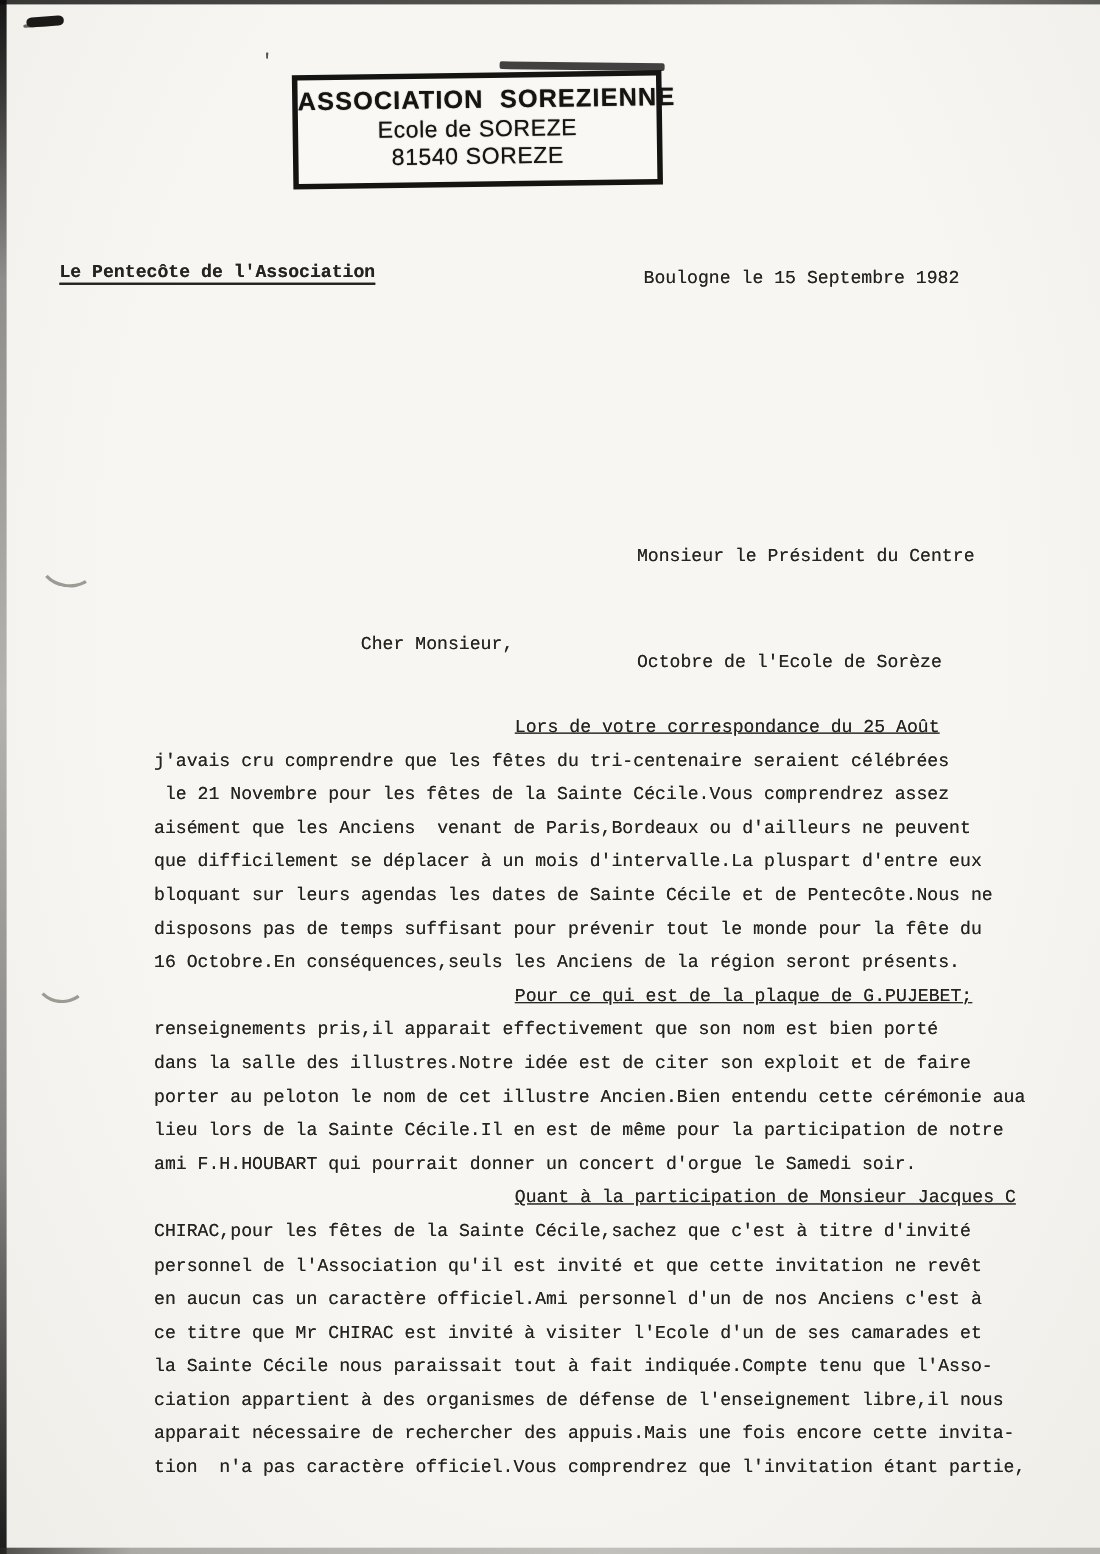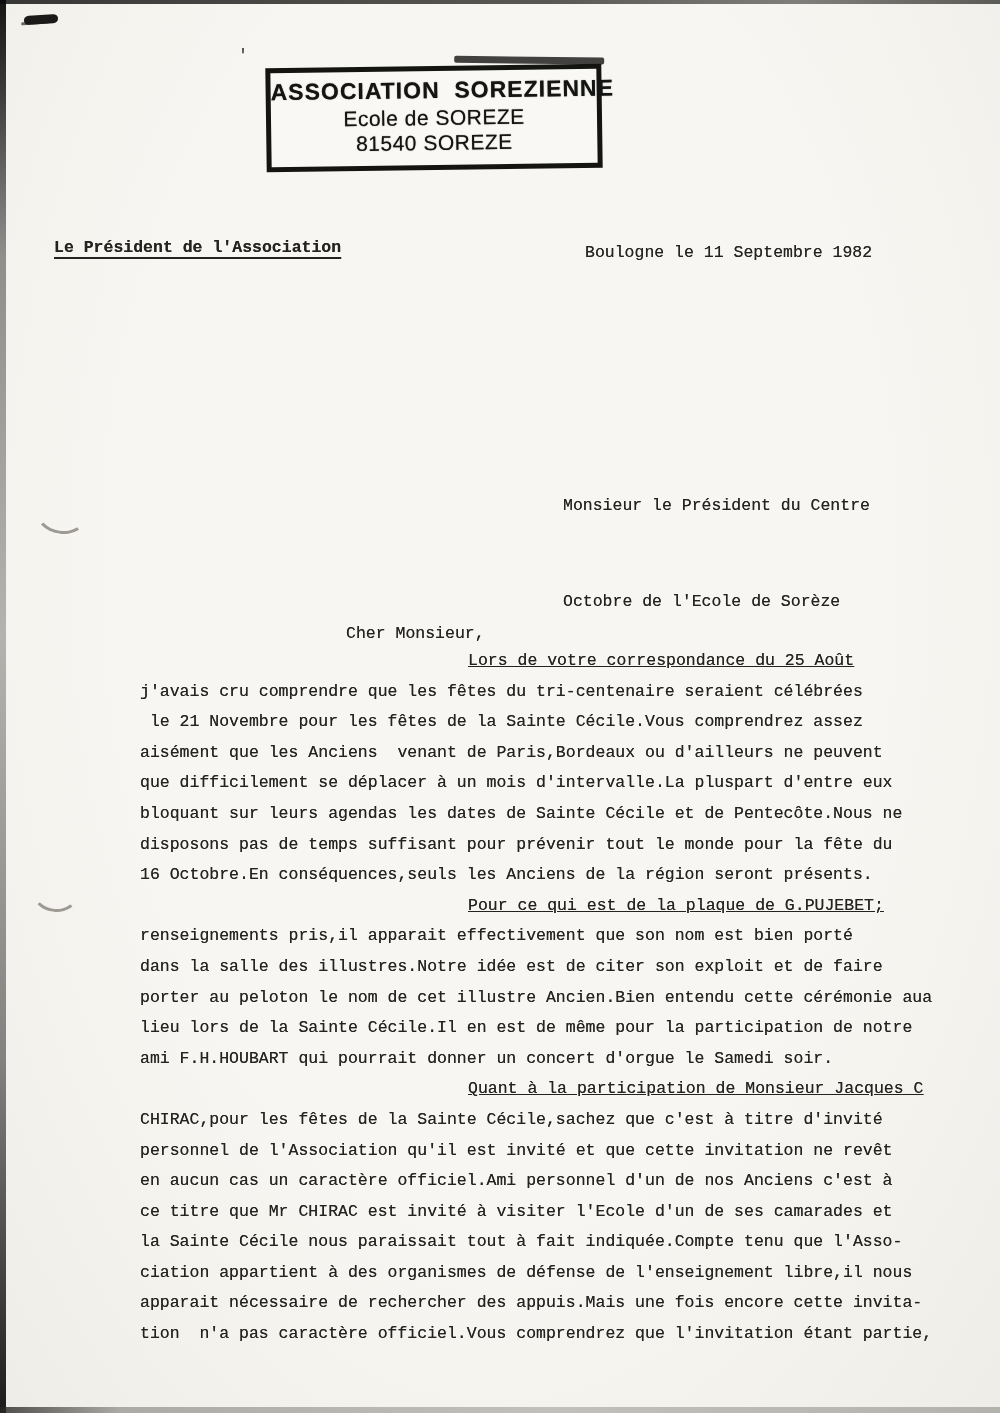--- a/index.html
+++ b/index.html
@@ -67,22 +67,22 @@
   .stamp-l1{font-weight:bold;font-size:23px;letter-spacing:1px;margin-top:6px;white-space:pre;}
   .stamp-l2{font-size:21px;margin-top:2px;letter-spacing:.5px;}
   .stamp-l3{font-size:21px;margin-top:1px;letter-spacing:.5px;}
   
   .tw{font-size:16.5px;letter-spacing:0;text-shadow:0 0 .6px rgba(36,35,32,.75);white-space:pre;}
   .sender-title{
     position:absolute;left:54px;top:238px;font-weight:bold;
     text-decoration:underline;text-underline-offset:5px;text-decoration-thickness:2px;
   }
   .dateline{position:absolute;left:585px;top:243px;}
-  .recipient{position:absolute;left:563px;top:426px;line-height:32px;}
-  .salutation{position:absolute;left:328px;top:624px;margin-left:18px;}
+  .recipient{position:absolute;left:579px;top:426px;line-height:32px;}
+  .salutation{position:absolute;left:328px;top:576px;}
   .body{position:absolute;left:140px;top:646px;width:790px;}
   .line{line-height:30.6px;height:30.6px;}
   .p-indent{padding-left:328px;text-decoration:underline;}
 </style>
 </head>
 <body>
 
 <div class="page">
 
   <div class="edge-top"></div>
@@ -92,22 +92,22 @@
   <div class="stray-mark tw">'</div>
   <div class="hole-punch hp1"></div>
   <div class="hole-punch hp2"></div>
 
   <div class="stamp">
     <div class="stamp-l1">ASSOCIATION  SOREZIENNE</div>
     <div class="stamp-l2">Ecole de SOREZE</div>
     <div class="stamp-l3">81540 SOREZE</div>
   </div>
 
-  <div class="sender-title tw">Le Président de l'Association</div>
-  <div class="dateline tw">Boulogne le 11 Septembre 1982</div>
+  <div class="sender-title tw">Le Pentecôte de l'Association</div>
+  <div class="dateline tw">Boulogne le 15 Septembre 1982</div>
 
   <div class="recipient tw">
     <div>Monsieur le Président du Centre</div>
     <div>Octobre de l'Ecole de Sorèze</div>
   </div>
 
   <div class="salutation tw">Cher Monsieur,</div>
 
   <div class="body tw"><div class="line p-indent">Lors de votre correspondance du 25 Août</div><div class="line">j'avais cru comprendre que les fêtes du tri-centenaire seraient célébrées</div><div class="line"> le 21 Novembre pour les fêtes de la Sainte Cécile.Vous comprendrez assez</div><div class="line">aisément que les Anciens  venant de Paris,Bordeaux ou d'ailleurs ne peuvent</div><div class="line">que difficilement se déplacer à un mois d'intervalle.La pluspart d'entre eux</div><div class="line">bloquant sur leurs agendas les dates de Sainte Cécile et de Pentecôte.Nous ne</div><div class="line">disposons pas de temps suffisant pour prévenir tout le monde pour la fête du</div><div class="line">16 Octobre.En conséquences,seuls les Anciens de la région seront présents.</div><div class="line p-indent">Pour ce qui est de la plaque de G.PUJEBET;</div><div class="line">renseignements pris,il apparait effectivement que son nom est bien porté</div><div class="line">dans la salle des illustres.Notre idée est de citer son exploit et de faire</div><div class="line">porter au peloton le nom de cet illustre Ancien.Bien entendu cette cérémonie aua</div><div class="line">lieu lors de la Sainte Cécile.Il en est de même pour la participation de notre</div><div class="line">ami F.H.HOUBART qui pourrait donner un concert d'orgue le Samedi soir.</div><div class="line p-indent">Quant à la participation de Monsieur Jacques C</div><div class="line">CHIRAC,pour les fêtes de la Sainte Cécile,sachez que c'est à titre d'invité</div><div class="line">personnel de l'Association qu'il est invité et que cette invitation ne revêt</div><div class="line">en aucun cas un caractère officiel.Ami personnel d'un de nos Anciens c'est à</div><div class="line">ce titre que Mr CHIRAC est invité à visiter l'Ecole d'un de ses camarades et</div><div class="line">la Sainte Cécile nous paraissait tout à fait indiquée.Compte tenu que l'Asso-</div><div class="line">ciation appartient à des organismes de défense de l'enseignement libre,il nous</div><div class="line">apparait nécessaire de rechercher des appuis.Mais une fois encore cette invita-</div><div class="line">tion  n'a pas caractère officiel.Vous comprendrez que l'invitation étant partie,</div></div>
 

